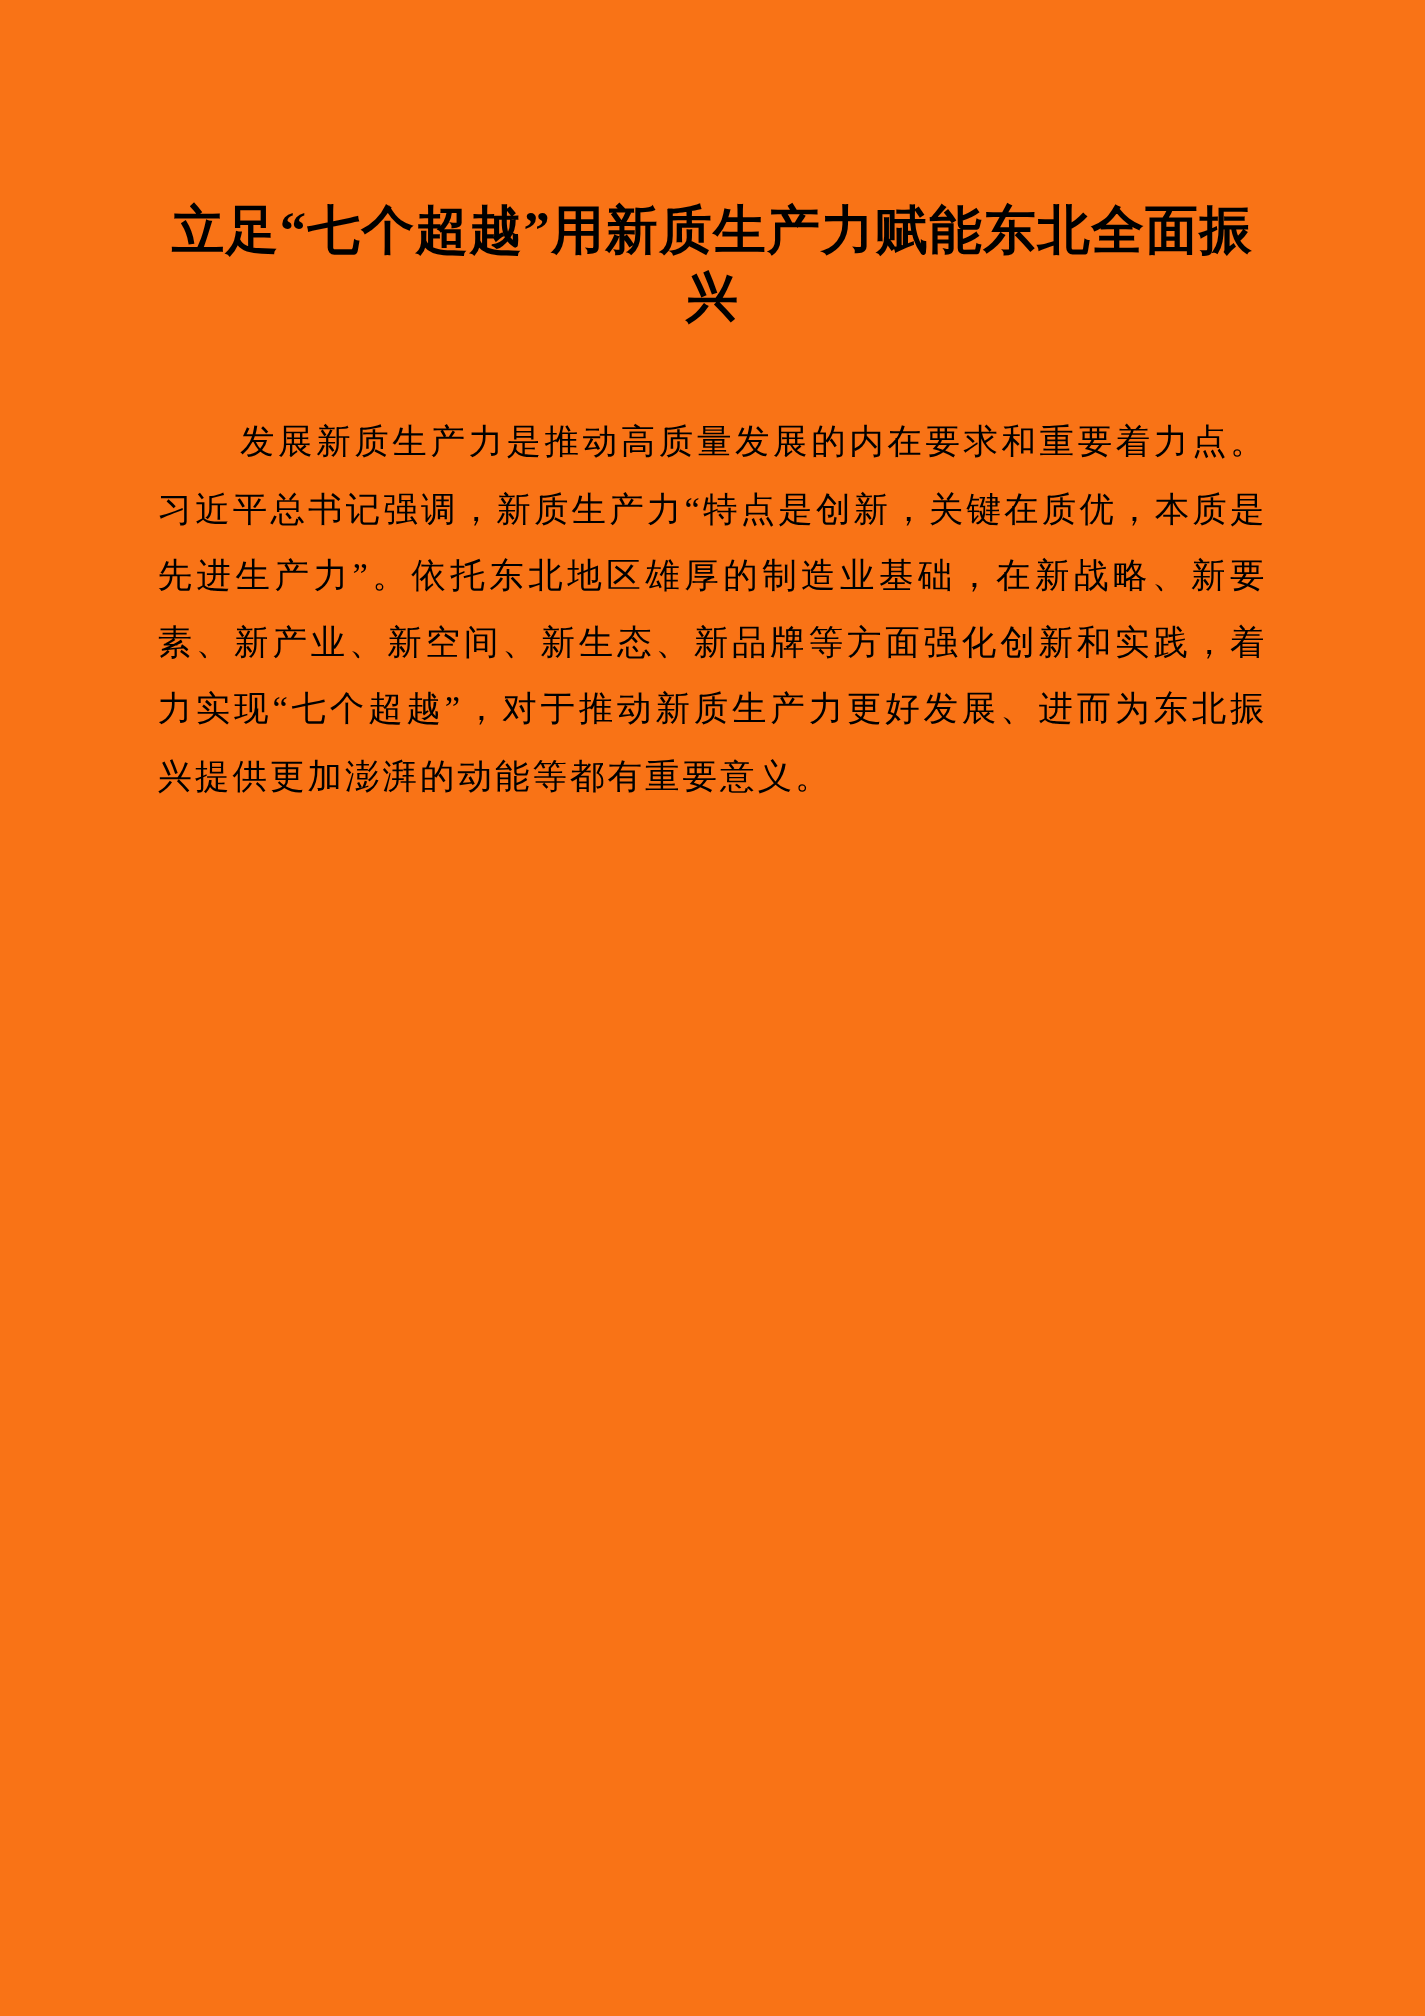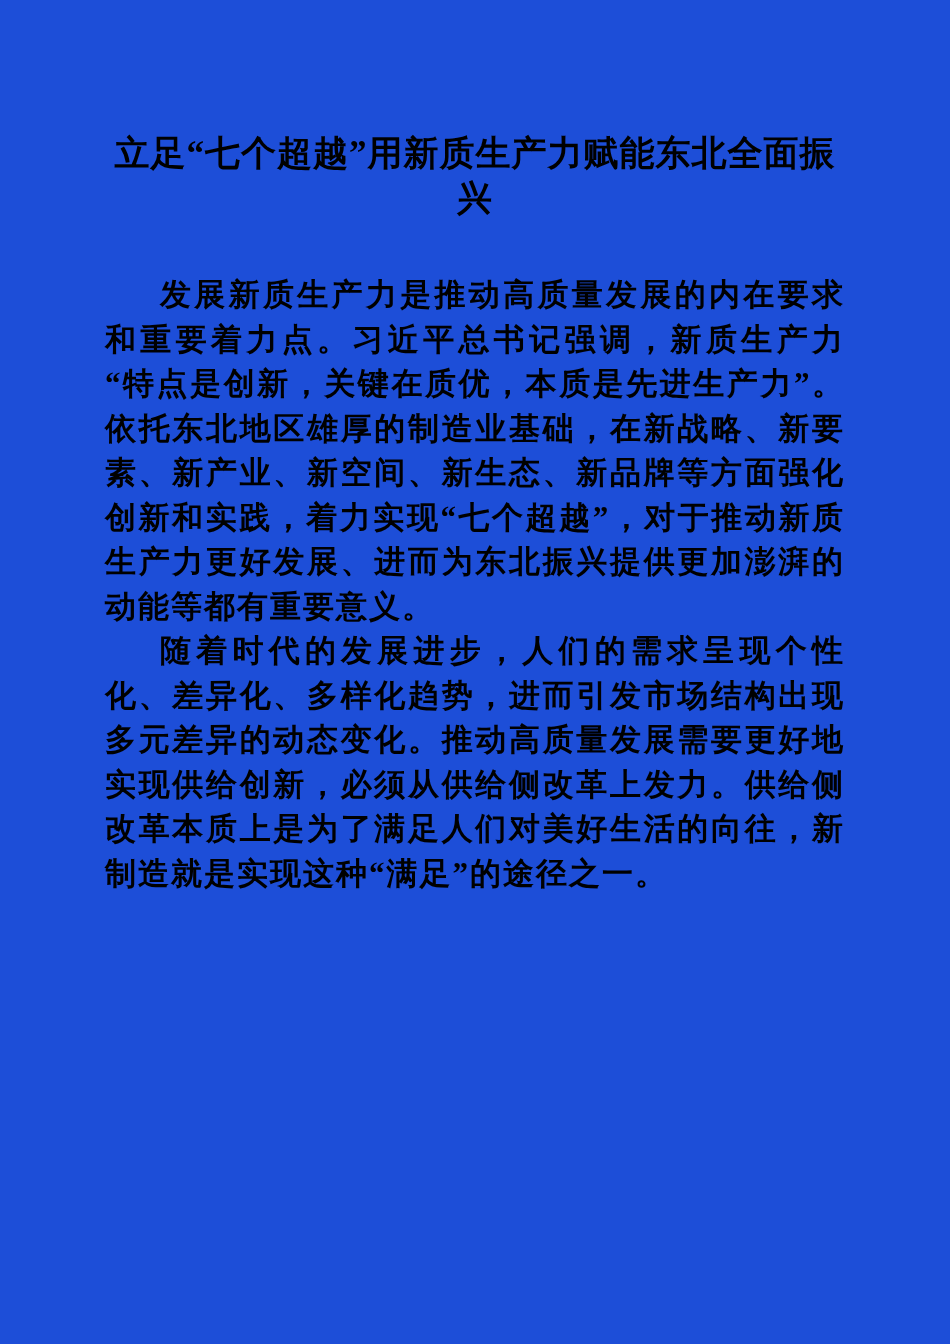--- a/index.html
+++ b/index.html
@@ -5,21 +5,21 @@
   html, body {
     margin: 0;
     padding: 0;
     background: #ffffff;
   }
   .page {
     position: relative;
     width: 950px;
     height: 1344px;
     margin: 0 auto;
-    background: #1d4ed8;
+    background: #f97316;
     overflow: hidden;
     font-family: "Liberation Serif", "DejaVu Serif", serif;
     color: #000000;
   }
   .doc-content {
     position: absolute;
     top: 0;
     left: 105px;
     width: 740px;
   }
@@ -27,32 +27,31 @@
     margin: 131px 0 52px 0;
     font-size: 35px;
     line-height: 45px;
     font-weight: bold;
     letter-spacing: 1px;
     text-align: center;
     color: #000000;
   }
   .doc-paragraph {
     margin: 0;
-    font-size: 31px;
+    font-size: 23px;
     line-height: 44.5px;
     letter-spacing: 2px;
     text-align: justify;
     text-justify: inter-character;
     text-indent: 55px;
     color: #000000;
-    font-weight: bold;
+    font-weight: normal;
   }
 </style>
 </head>
 <body>
 
 <div class="page">
   <div class="doc-content">
     <h1 class="doc-title">立足“七个超越”用新质生产力赋能东北全面振兴</h1>
     <p class="doc-paragraph">发展新质生产力是推动高质量发展的内在要求和重要着力点。习近平总书记强调，新质生产力“特点是创新，关键在质优，本质是先进生产力”。依托东北地区雄厚的制造业基础，在新战略、新要素、新产业、新空间、新生态、新品牌等方面强化创新和实践，着力实现“七个超越”，对于推动新质生产力更好发展、进而为东北振兴提供更加澎湃的动能等都有重要意义。</p>
-    <p class="doc-paragraph">随着时代的发展进步，人们的需求呈现个性化、差异化、多样化趋势，进而引发市场结构出现多元差异的动态变化。推动高质量发展需要更好地实现供给创新，必须从供给侧改革上发力。供给侧改革本质上是为了满足人们对美好生活的向往，新制造就是实现这种“满足”的途径之一。</p>
   </div>
 </div>
 
 </body></html>

